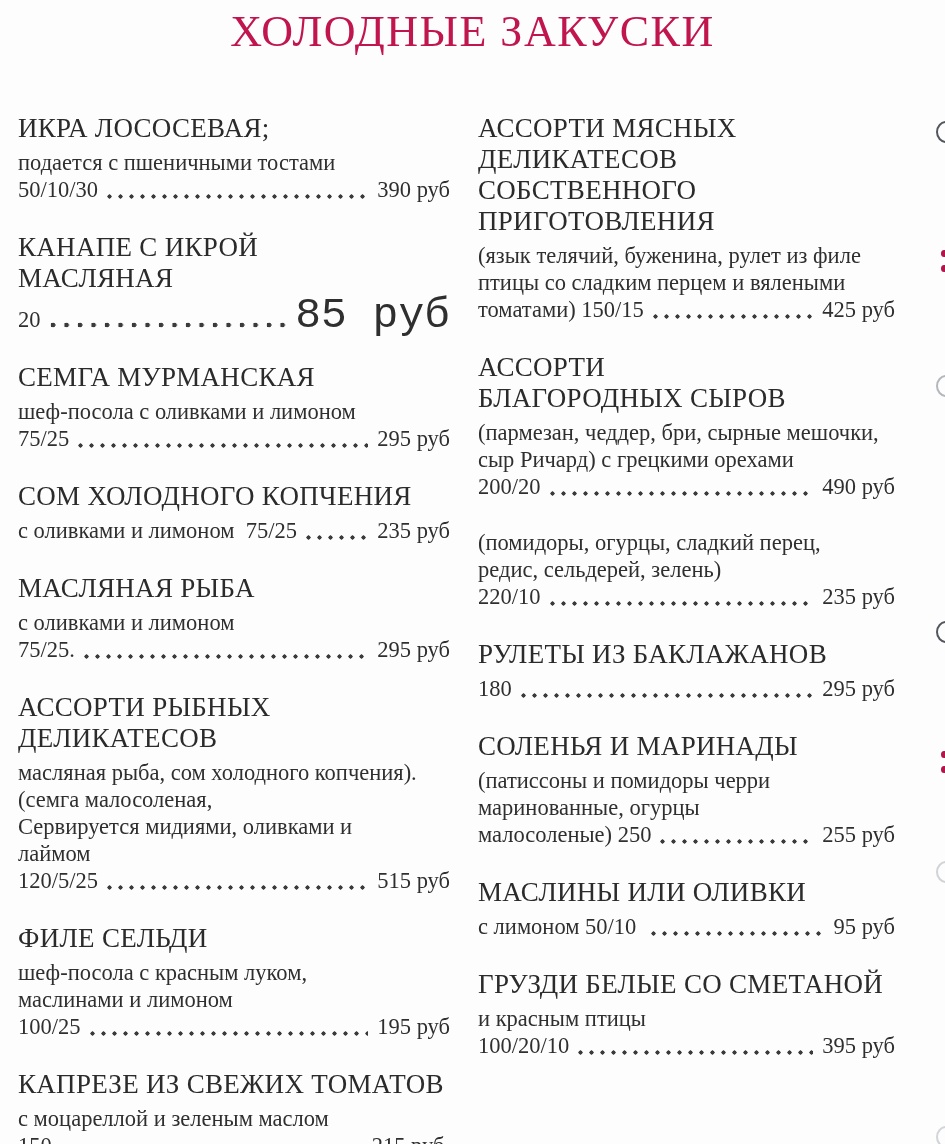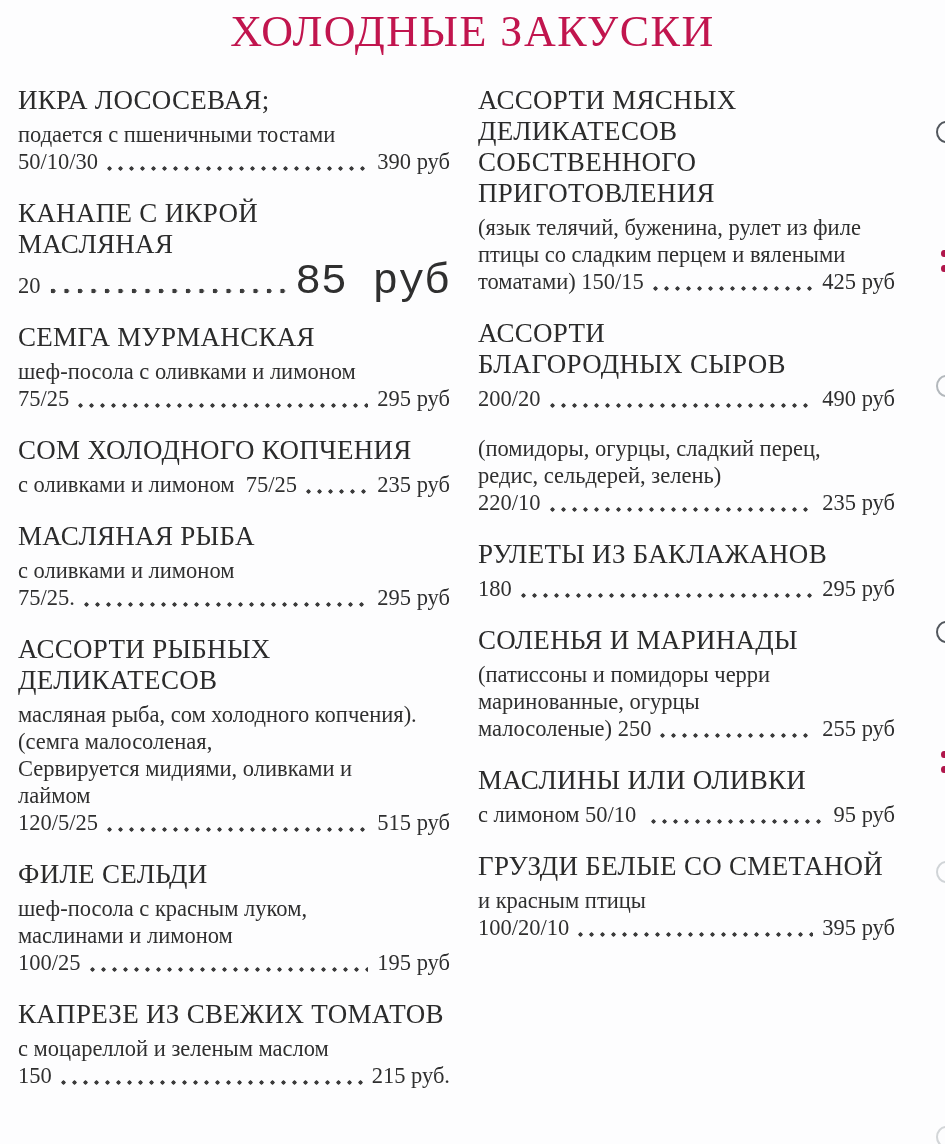--- a/index.html
+++ b/index.html
@@ -32,21 +32,21 @@
   }
   .columns{
     display:flex;
     gap:28px;
     padding-left:18px;
     margin-top:27px;
   }
   .col{flex:0 0 auto;}
   .col-left{width:432px;}
   .col-right{width:417px;}
-  .item{margin-bottom:22px;}
+  .item{margin-bottom:22px;margin-top:28px;}
   .name{margin-bottom:5px;}
   .name-line{
     font-size:27px;
     line-height:31px;
     color:var(--heading);
     letter-spacing:0.3px;
     white-space:nowrap;
   }
   .desc-line{
     font-size:22.5px;
@@ -231,20 +231,24 @@
       <span class="leader"></span>
       <span class="price">425 руб</span>
     </div>
   </div>
 
   <div class="item">
     <div class="name">
             <div class="name-line">АССОРТИ</div>
             <div class="name-line">БЛАГОРОДНЫХ СЫРОВ</div>
           </div>
+    <div class="desc">
+            <div class="desc-line">(пармезан, чеддер, бри, сырные мешочки,</div>
+            <div class="desc-line">сыр Ричард) с грецкими орехами</div>
+          </div>
     <div class="price-row">
       <span class="prefix">200/20</span>
       <span class="leader"></span>
       <span class="price">490 руб</span>
     </div>
   </div>
 
   <div class="item">
     <div class="desc">
             <div class="desc-line">(помидоры, огурцы, сладкий перец,</div>

